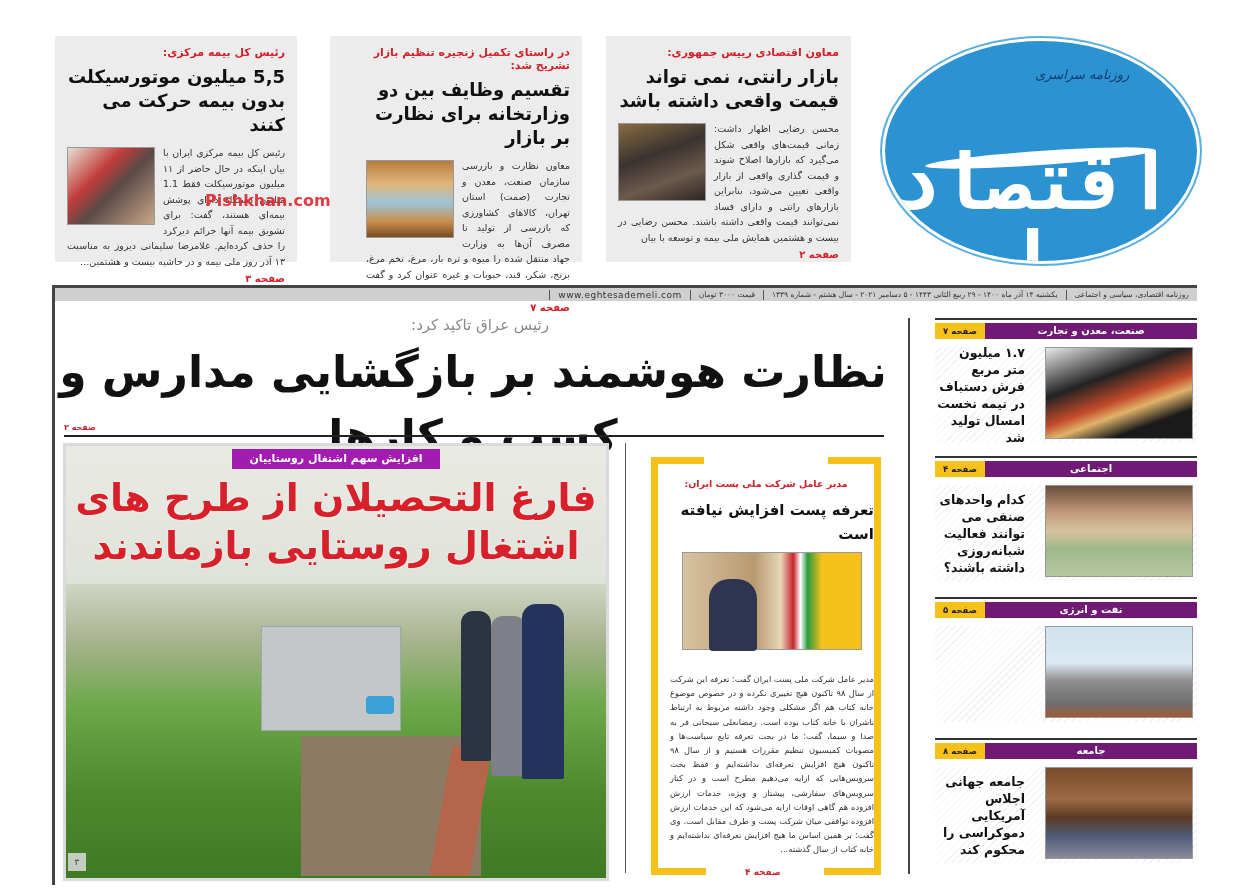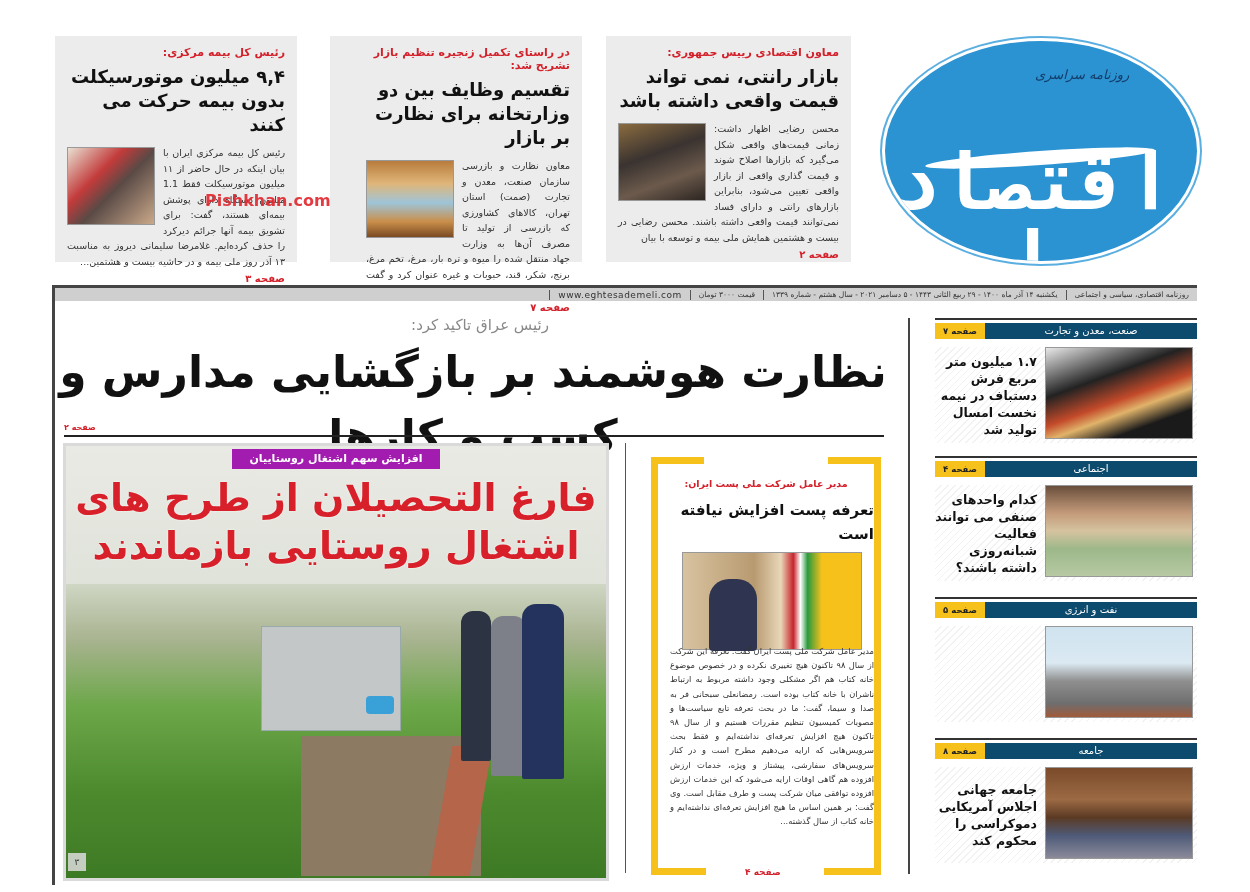--- a/index.html
+++ b/index.html
@@ -129,40 +129,40 @@
   .ybox-gap-bot { left: 706px; top: 866px; width: 118px; height: 11px; background: #fff; }
   .ybox .kicker { position: absolute; top: 14px; width: 100%; text-align: center; color: #d3202a; font-size: 9.5px; font-weight: bold; }
   .ybox .title { position: absolute; top: 34px; width: 100%; text-align: right; color: #111; font-size: 15px; font-weight: bold; line-height: 24px; }
   .ybox .photo {
     position: absolute; left: 24px; top: 88px; width: 180px; height: 98px;
     background: linear-gradient(90deg, #d8c3a0 0%, #b89a70 40%, #e8d6b8 55%, #c7252c 62%, #ffffff 66%, #2b9a3e 70%, #f6c11a 78%, #f6c11a 100%);
     border: 1px solid #999;
   }
   .ybox .photo .person { position: absolute; left: 26px; top: 26px; width: 48px; height: 72px; background: #2f3550; border-radius: 20px 20px 4px 4px; }
   .ybox .body {
-    position: absolute; left: 12px; top: 180px; width: 204px;
+    position: absolute; left: 12px; top: 208px; width: 204px;
     font-size: 8.3px; line-height: 14.2px; color: #333; text-align: justify;
   }
   .ybox-page { left: 745px; top: 867px; color: #d3202a; font-size: 9px; font-weight: bold; }
 
   
   .side { left: 935px; width: 262px; }
   .side .rule { height: 2px; background: #333; margin-bottom: 3px; }
   .side .bar { display: flex; height: 16px; direction: ltr; }
   .side .bar .pg { width: 50px; background: #f6c11a; color: #222; font-size: 8.5px; font-weight: bold; text-align: center; line-height: 16px; direction: rtl; }
-  .side .bar .cat { flex: 1; background: #0c4a6e; color: #fff; font-size: 10px; font-weight: normal; text-align: center; line-height: 16px; direction: rtl; }
+  .side .bar .cat { flex: 1; background: #701a75; color: #fff; font-size: 10px; font-weight: bold; text-align: center; line-height: 16px; direction: rtl; }
   .side .row {
     display: flex; direction: ltr; margin-top: 8px; height: 96px;
     background: repeating-linear-gradient(135deg, #ffffff 0 4px, #f2f2f2 4px 5px);
   }
   .side .row .photo { width: 148px; height: 92px; margin-left: 110px; position: absolute; border: 1px solid #999; }
   .side .row .headline {
     position: absolute; left: 0; width: 110px; top: 0; height: 100%;
     direction: rtl; text-align: right; font-weight: bold; font-size: 12.5px; line-height: 17px; color: #111;
-    display: flex; align-items: center; padding-right: 8px;
+    display: flex; align-items: center; padding-right: 20px;
   }
   .side .row { position: relative; }
   .s1 { top: 318px; } .s2 { top: 456px; } .s3 { top: 597px; } .s4 { top: 738px; }
 
   .ph-carpet { background: linear-gradient(160deg, #e9e9e9 0%, #222 35%, #c34a2a 55%, #e0b36a 65%, #1a1a1a 80%); }
   .ph-police { background: linear-gradient(180deg, #6a4f3c 0%, #c39a7a 30%, #d6c39f 50%, #9db88a 70%, #b7c9a3 100%); }
   .ph-oil { background: linear-gradient(180deg, #cfe3ef 0%, #dbe9f2 40%, #8f8f8f 60%, #6e6e6e 85%, #a05a3a 100%); }
   .ph-court { background: linear-gradient(180deg, #7a4a2a 0%, #9c6a44 35%, #5b3a24 55%, #4e5a78 75%, #8a8a9a 100%); }
 </style>
 </head>
@@ -185,21 +185,21 @@
 <div class="abs teaser t2">
   <div class="kicker">در راستای تکمیل زنجیره تنظیم بازار تشریح شد:</div>
   <div class="title">تقسیم وظایف بین دو وزارتخانه برای نظارت بر بازار</div>
   <div class="photo photo-bazaar"></div>
   <div class="body">معاون نظارت و بازرسی سازمان صنعت، معدن و تجارت (صمت) استان تهران، کالاهای کشاورزی که بازرسی از تولید تا مصرف آن‌ها به وزارت جهاد منتقل شده را میوه و تره بار، مرغ، تخم مرغ، برنج، شکر، قند، حبوبات و غیره عنوان کرد و گفت که بازرسی بر سایر کالاها همچنان</div>
   <div class="page">صفحه ۷</div>
 </div>
 
 <div class="abs teaser t3">
   <div class="kicker">رئیس کل بیمه مرکزی:</div>
-  <div class="title">۹,۴ میلیون موتورسیکلت بدون بیمه حرکت می کنند</div>
+  <div class="title">5,5 میلیون موتورسیکلت بدون بیمه حرکت می کنند</div>
   <div class="photo photo-insurance"></div>
   <div class="body">رئیس کل بیمه مرکزی ایران با بیان اینکه در حال حاضر از ۱۱ میلیون موتورسیکلت فقط 1.1 میلیون دستگاه دارای پوشش بیمه‌ای هستند، گفت: برای تشویق بیمه آنها جرائم دیرکرد را حذف کرده‌ایم. غلامرضا سلیمانی دیروز به مناسبت ۱۳ آذر روز ملی بیمه و در حاشیه بیست و هشتمین...</div>
   <div class="page">صفحه ۳</div>
   <span class="watermark">Pishkhan.com</span>
 </div>
 
 <div class="abs frame-top"></div>
 <div class="abs frame-left"></div>
 <div class="abs dateline">
   <span>روزنامه اقتصادی، سیاسی و اجتماعی</span>

